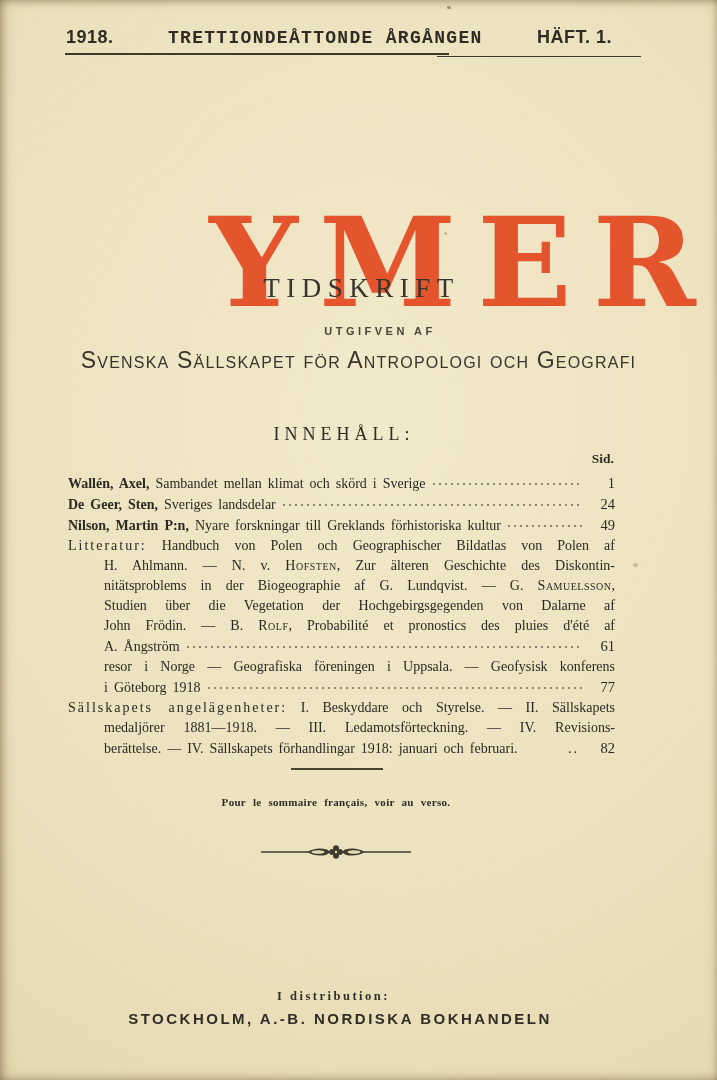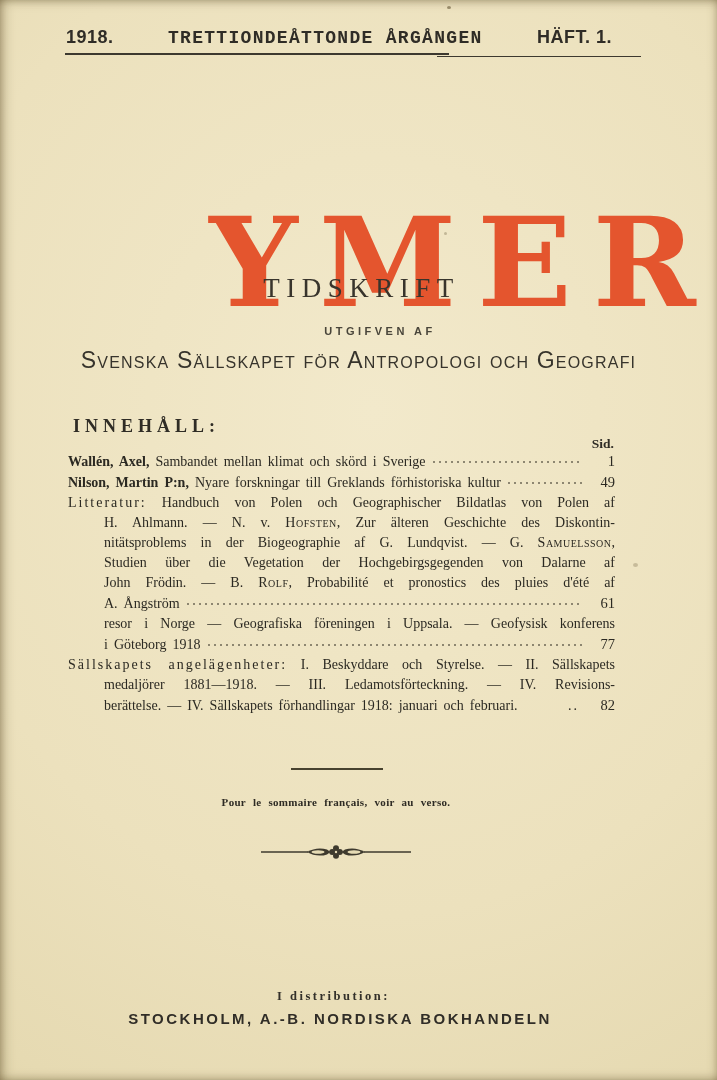--- a/index.html
+++ b/index.html
@@ -53,29 +53,29 @@
   .society{
     position:absolute;top:347px;left:0;width:717px;text-align:center;
     font-family:"Liberation Sans", sans-serif;font-weight:400;
     font-variant:small-caps;
     font-size:23px;letter-spacing:1.2px;
     color:#37342c;
   }
   
   .toc{position:absolute;left:68px;top:416px;width:547px;}
   .toc-heading{
-    margin:0;
-    font-size:18px;line-height:20px;font-weight:700;
+    margin:8px;text-align:center;
+    font-size:18px;line-height:20px;font-weight:400;
     letter-spacing:5px;padding-left:5px;color:#2f2c25;
   }
   .toc-sid{
     text-align:right;font-size:13.5px;line-height:13px;margin-top:1px;
     font-weight:700;color:#2f2c25;padding-right:1px;
   }
-  .toc-list{margin-top:1px;font-size:14px;color:#2b2922;}
+  .toc-list{margin-top:8px;font-size:14px;color:#2b2922;}
   .toc-line{line-height:20px;white-space:normal;}
   .toc-line.justify{text-align:justify;text-align-last:justify;}
   .toc-line.flexline{display:flex;align-items:baseline;}
   .toc-line.flexline .txt{white-space:nowrap;word-spacing:2.5px;}
   .toc-line.indent{padding-left:36px;}
   .seg-bold{font-weight:700;}
   .seg-spaced{letter-spacing:2px;}
   .seg-sc{font-variant:small-caps;letter-spacing:.5px;}
   .leader{
     flex:1;height:2px;margin:0 7px;align-self:baseline;
@@ -127,20 +127,25 @@
   <div class="society">Svenska Sällskapet för Antropologi och Geografi</div>
 
   <section class="toc">
     <h2 class="toc-heading">INNEHÅLL:</h2>
     <div class="toc-sid">Sid.</div>
     <div class="toc-list">
         <div class="toc-line flexline">
           <span class="txt"><span class="seg-bold">Wallén, Axel,</span><span> Sambandet mellan klimat och skörd i Sverige</span></span>
           <span class="leader"></span>
           <span class="pagenum">1</span>
+        </div>
+        <div class="toc-line flexline">
+          <span class="txt"><span class="seg-bold">De Geer, Sten,</span><span> Sveriges landsdelar</span></span>
+          <span class="leader"></span>
+          <span class="pagenum">24</span>
         </div>
         <div class="toc-line flexline">
           <span class="txt"><span class="seg-bold">Nilson, Martin P:n,</span><span> Nyare forskningar till Greklands förhistoriska kultur</span></span>
           <span class="leader"></span>
           <span class="pagenum">49</span>
         </div>
         <div class="toc-line justify"><span class="seg-spaced">Litteratur:</span><span> Handbuch von Polen och Geographischer Bildatlas von Polen af</span></div>
         <div class="toc-line justify indent"><span>H. Ahlmann. — N. v. </span><span class="seg-sc">Hofsten</span><span>, Zur älteren Geschichte des Diskontin-</span></div>
         <div class="toc-line justify indent"><span>nitätsproblems in der Biogeographie af G. Lundqvist. — G. </span><span class="seg-sc">Samuelsson</span><span>,</span></div>
         <div class="toc-line justify indent"><span>Studien über die Vegetation der Hochgebirgsgegenden von Dalarne af</span></div>

